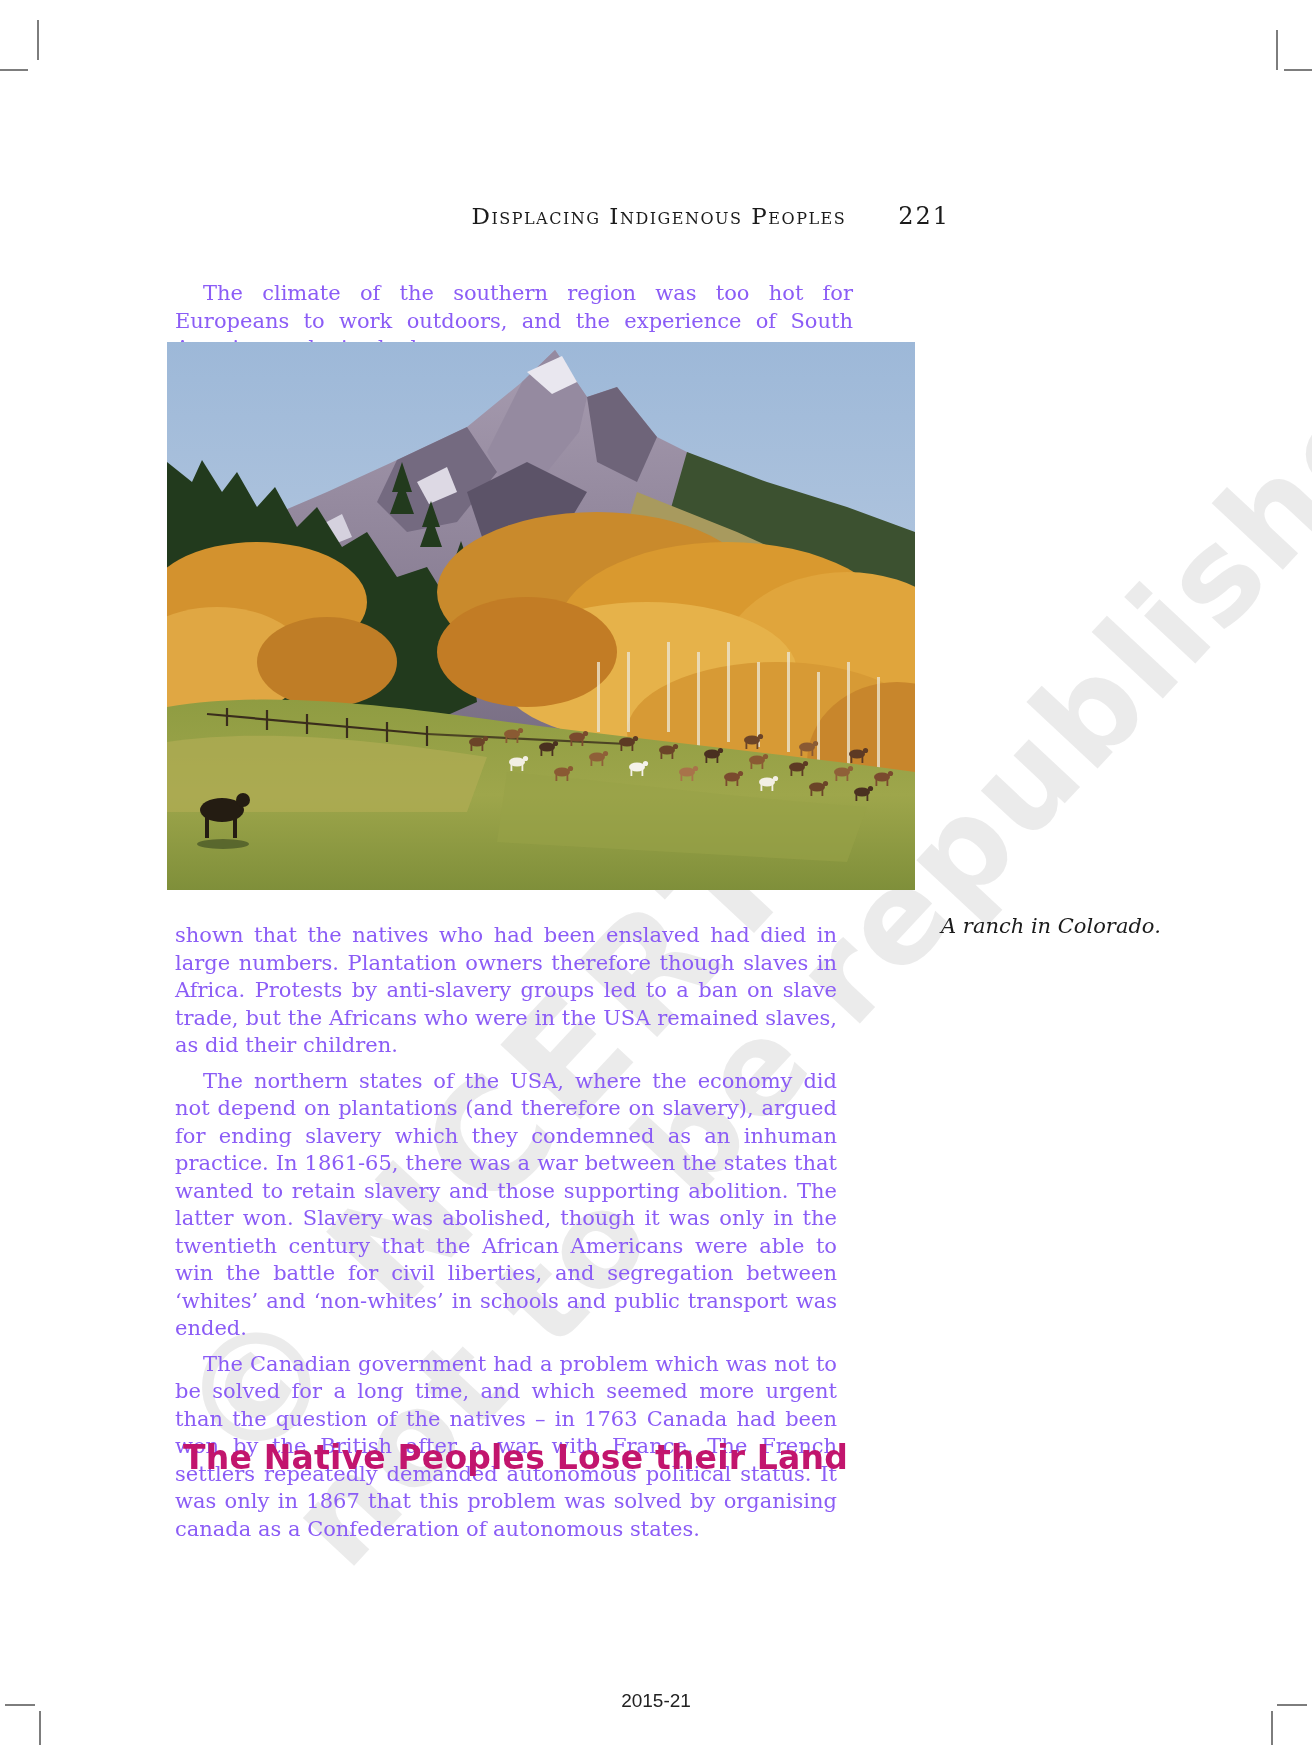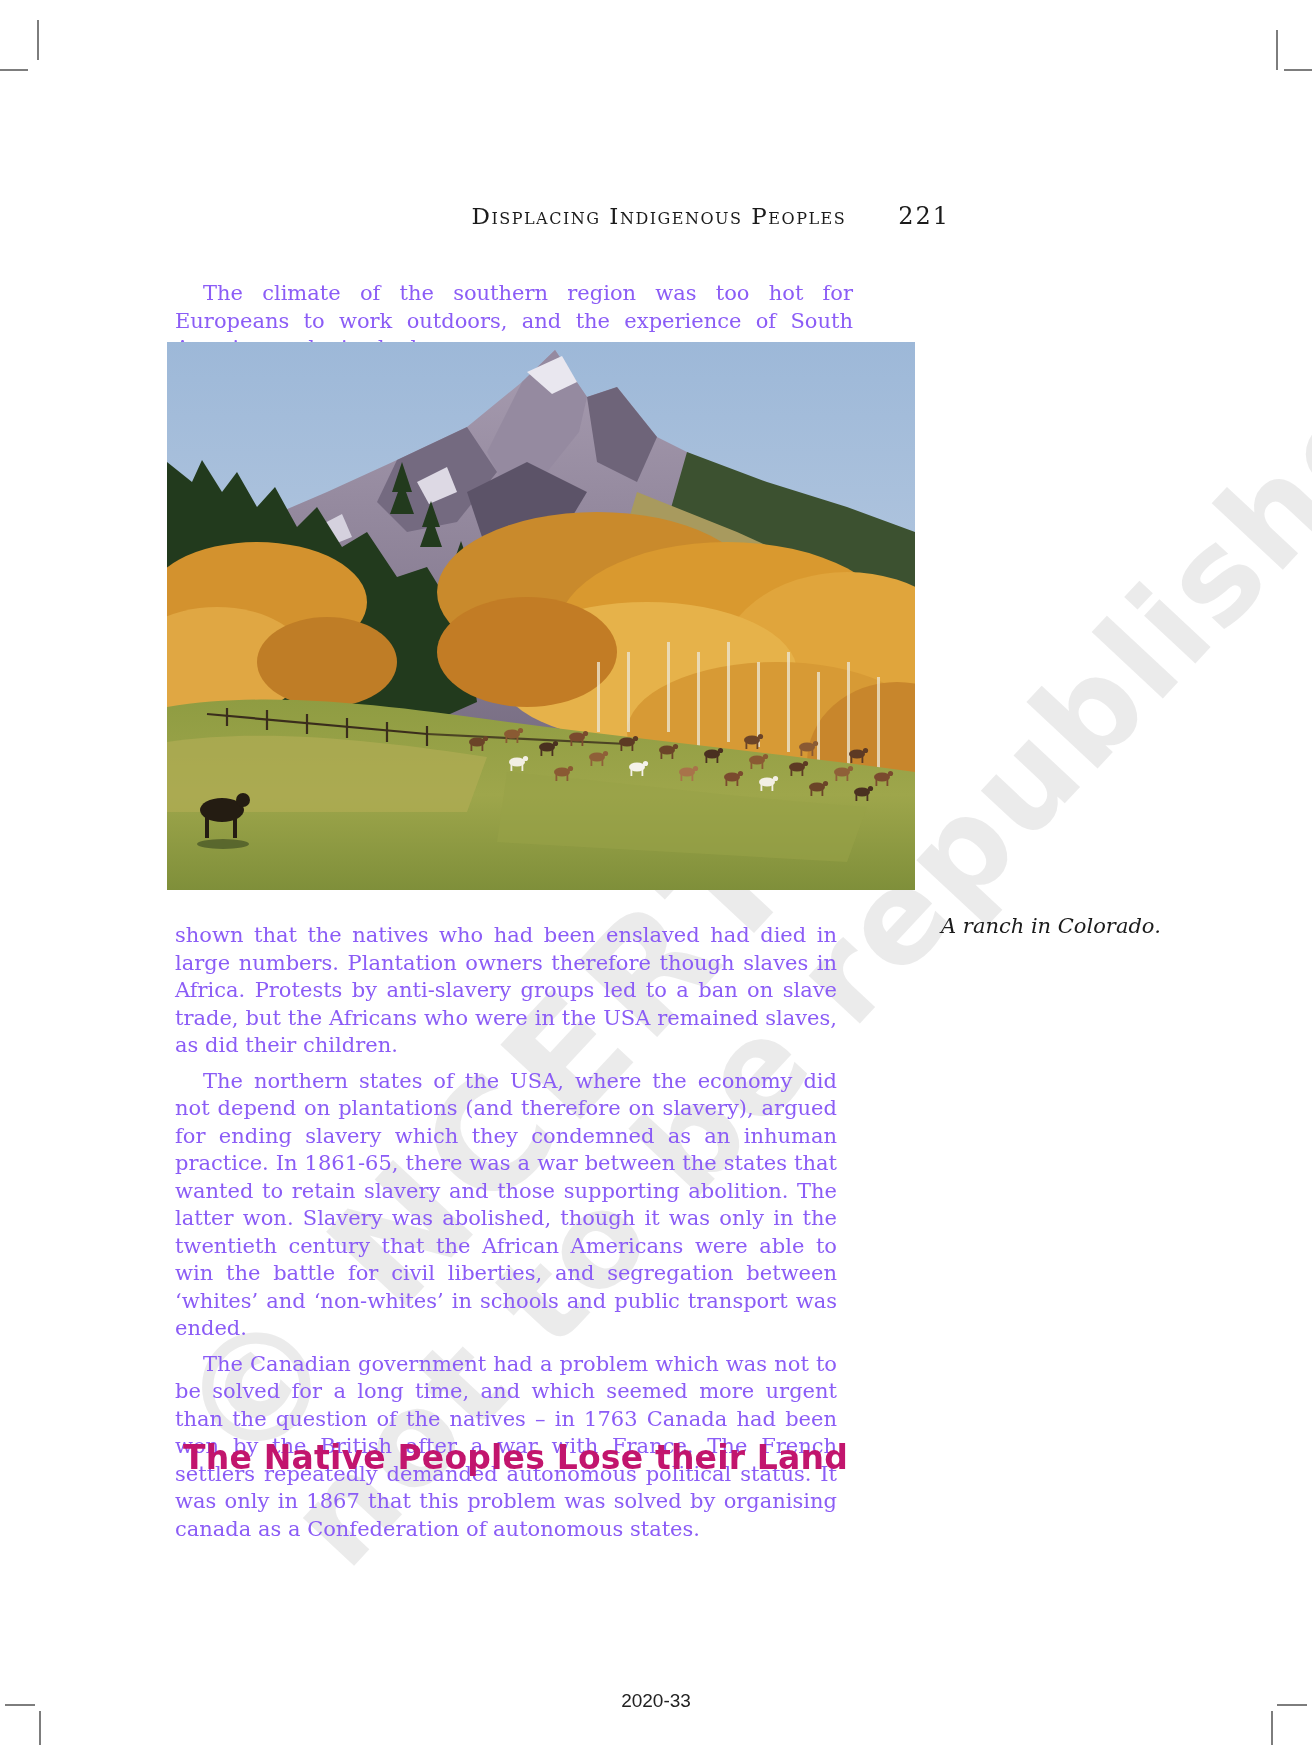--- a/index.html
+++ b/index.html
@@ -230,15 +230,15 @@
 
   <div class="bodycol">
     <p class="body">shown that the natives who had been enslaved had died in large numbers. Plantation owners therefore though slaves in Africa. Protests by anti-slavery groups led to a ban on slave trade, but the Africans who were in the USA remained slaves, as did their children.</p>
     <p class="body indent">The northern states of the USA, where the economy did not depend on plantations (and therefore on slavery), argued for ending slavery which they condemned as an inhuman practice. In 1861-65, there was a war between the states that wanted to retain slavery and those supporting abolition. The latter won. Slavery was abolished, though it was only in the twentieth century that the African Americans were able to win the battle for civil liberties, and segregation between ‘whites’ and ‘non-whites’ in schools and public transport was ended.</p>
     <p class="body indent">The Canadian government had a problem which was not to be solved for a long time, and which seemed more urgent than the question of the natives – in 1763 Canada had been won by the British after a war with France. The French settlers repeatedly demanded autonomous political status. It was only in 1867 that this problem was solved by organising canada as a Confederation of autonomous states.</p>
   </div>
 
   <h2 class="section-heading" style="color: rgb(194, 21, 109);">The Native Peoples Lose their Land</h2>
 
 
-  <footer class="footer">2020-33</footer>
+  <footer class="footer">2015-21</footer>
 
 </div>
 
 </body></html>

